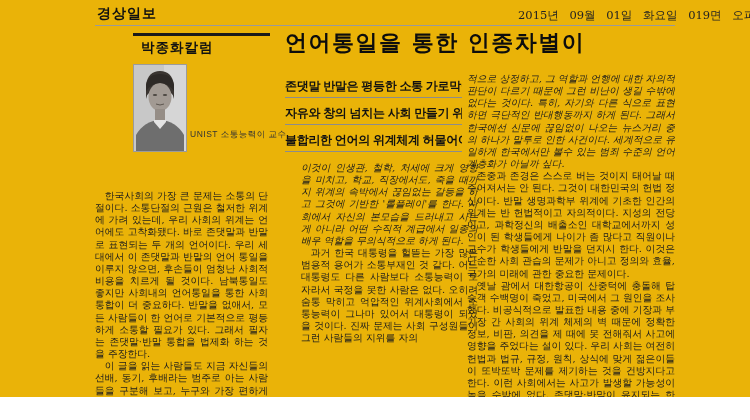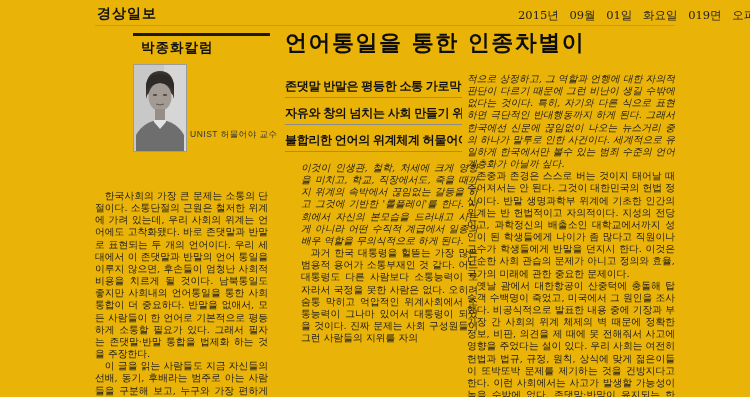--- a/index.html
+++ b/index.html
@@ -55,21 +55,21 @@
       <ellipse cx="26" cy="32" rx="11.5" ry="14" fill="#a29a93"></ellipse>
       <path d="M12 20 Q14 9 26 9 Q38 9 40 20 L40 26 Q34 18 26 18 Q18 18 12 26 Z" fill="#2e2a27"></path>
       <rect x="21" y="44" width="10" height="11" fill="#958d86"></rect>
       <path d="M2 86 L2 70 Q10 56 26 55 Q42 56 50 70 L50 86 Z" fill="#6e6e6e"></path>
       <path d="M20 57 L26 64 L32 57 L32 55 L20 55 Z" fill="#e3e3e3"></path>
       <ellipse cx="21" cy="30" rx="2.2" ry="1.1" fill="#4c4742"></ellipse>
       <ellipse cx="31" cy="30" rx="2.2" ry="1.1" fill="#4c4742"></ellipse>
       <path d="M22 39 Q26 41 30 39" stroke="#5d564f" stroke-width="1" fill="none"></path>
     </svg>
   </div>
-  <div class="photo-caption">UNIST 허물어야 교수</div>
+  <div class="photo-caption">UNIST 소통능력이 교수</div>
 
   <div class="headline">언어통일을 통한 인종차별이</div>
   <div class="quotes">
       <div class="pull-quote">존댓말 반말은 평등한 소통 가로막아</div>
       <div class="pull-quote">자유와 창의 넘치는 사회 만들기 위해</div>
       <div class="pull-quote">불합리한 언어의 위계체계 허물어야</div>
     </div>
 
   <div class="body-col col1">
       <p>한국사회의 가장 큰 문제는 소통의 단절이다. 소통단절의 근원은 철저한 위계에 가려 있는데, 우리 사회의 위계는 언어에도 고착화됐다. 바로 존댓말과 반말로 표현되는 두 개의 언어이다. 우리 세대에서 이 존댓말과 반말의 언어 통일을 이루지 않으면, 후손들이 엄청난 사회적 비용을 치르게 될 것이다. 남북통일도 좋지만 사회내의 언어통일을 통한 사회통합이 더 중요하다. 반말을 없애서, 모든 사람들이 한 언어로 기본적으로 평등하게 소통할 필요가 있다. 그래서 필자는 존댓말·반말 통합을 법제화 하는 것을 주장한다.</p>

